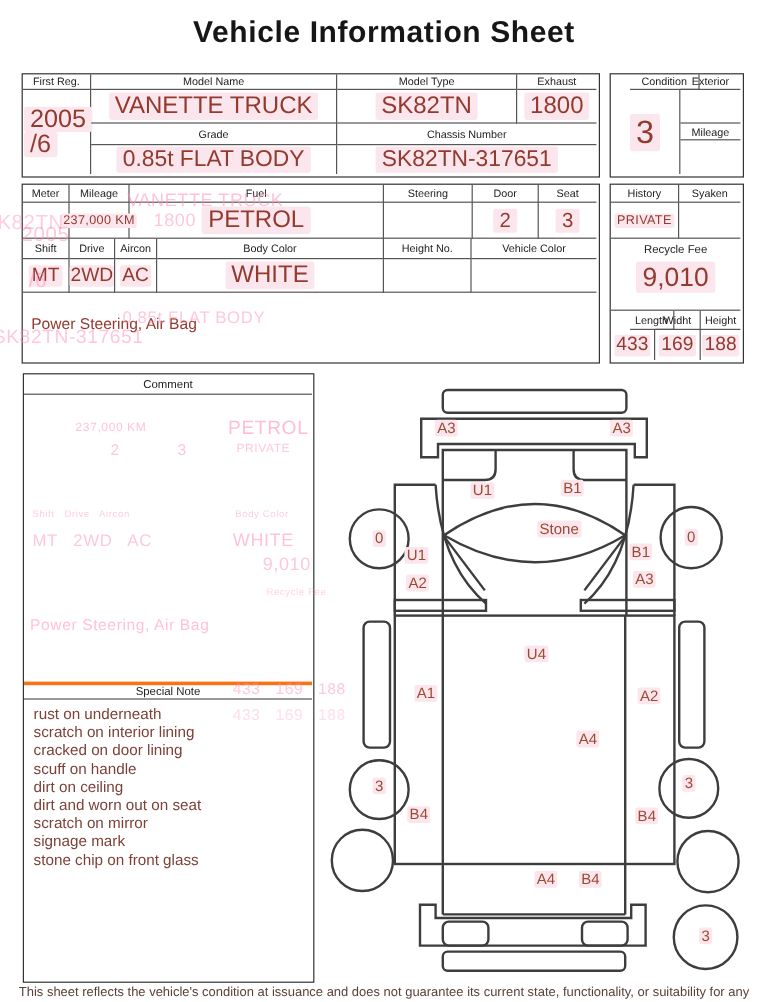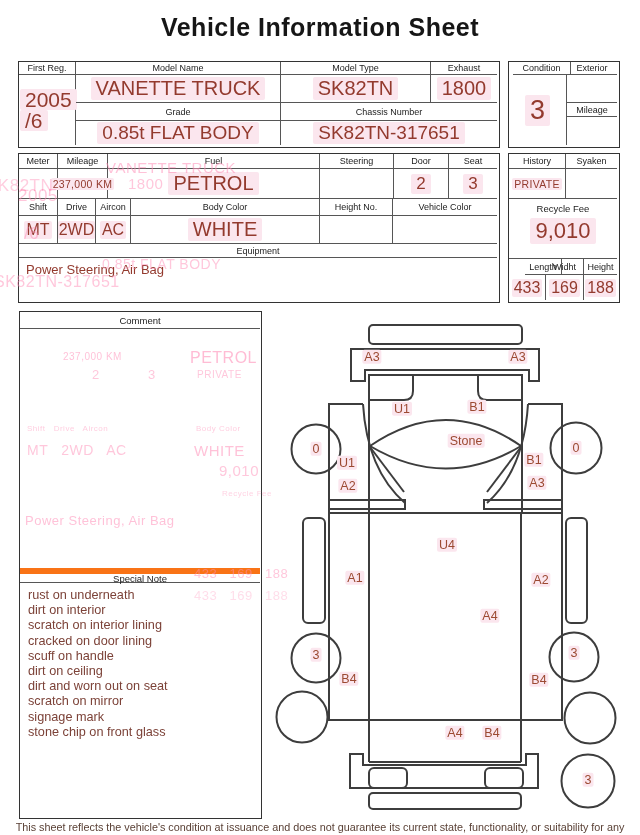--- a/index.html
+++ b/index.html
@@ -3,21 +3,21 @@
 <meta charset="utf-8">
 <style>
   html,body{margin:0;padding:0;background:#e8e8e8;}
   .page{position:relative;width:640px;height:835px;background:#ffffff;margin:0 auto;
         font-family:"Liberation Sans",sans-serif;overflow:hidden;}
   .title{position:absolute;top:13px;left:0;width:640px;text-align:center;
          font-size:25px;font-weight:600;color:#161616;letter-spacing:.5px;margin:0;}
   .box{position:absolute;border:1.5px solid #333;background:transparent;box-sizing:border-box;}
   .c{position:absolute;box-sizing:border-box;display:flex;align-items:center;justify-content:center;
      font-size:9px;color:#222;white-space:nowrap;overflow:visible;}
-  .bR{border-right:1px solid #565656}.bB{border-bottom:1px solid #565656}.bT{border-top:6px solid #f97316}
+  .bR{border-right:1px solid #565656}.bB{border-bottom:1px solid #565656}.bT{border-top:3px solid #f97316}
   .v{color:var(--val);}
   .hl{background:var(--hl);padding:0 5px;border-radius:2px;}
   .f27{font-size:27px}.f22{font-size:22px}.f21{font-size:21px;line-height:1.02}
   .f20{font-size:20px}.f19{font-size:19px}.f17{font-size:17px}.f16{font-size:16px}
   .f13{font-size:13px}.f11{font-size:10.5px;letter-spacing:.3px}.f95{font-size:9.5px}
   .col{flex-direction:column;align-items:flex-start;justify-content:center;padding-left:1px;}
   .tl{align-items:flex-start;justify-content:flex-start;padding:4px 7px;}
   .notes{position:absolute;box-sizing:border-box;padding:5px 8px 16px;}
   .note-item{font-size:12.7px;line-height:15.2px;color:#7c4238;}
   .diagram{position:absolute;left:270px;top:310px;width:370px;height:512px;}
@@ -60,21 +60,21 @@
     <div class="c bB" style="left:262px;top:41px;width:216px;height:18px">Chassis Number</div>
     <div class="c bR v f19" style="left:57px;top:59px;width:205px;height:24px">
       <span class="hl">0.85t FLAT BODY</span>
     </div>
     <div class="c v f19" style="left:262px;top:59px;width:216px;height:24px">
       <span class="hl">SK82TN-317651</span>
     </div>
   </div>
 
   <div class="box" style="left:508px;top:61px;width:112px;height:87px">
-    <div class="c bR bB" style="left:4px;top:0;width:58px;height:13px">Condition</div>
+    <div class="c bR bB" style="left:16px;top:0;width:58px;height:13px">Condition</div>
     <div class="c bR v f27" style="left:0;top:13px;width:58px;height:70px">
       <span class="hl">3</span>
     </div>
     <div class="c bB" style="left:58px;top:0;width:50px;height:13px">Exterior</div>
     <div class="c bB" style="left:58px;top:13px;width:50px;height:28px"></div>
     <div class="c bB" style="left:58px;top:41px;width:50px;height:14px">Mileage</div>
     <div class="c" style="left:58px;top:55px;width:50px;height:28px"></div>
   </div>
 
   <div class="box" style="left:18px;top:153px;width:482px;height:150px">
@@ -115,21 +115,20 @@
     </div>
     <div class="c bR bB v f16" style="left:77px;top:62px;width:35px;height:28px">
       <span class="hl" style="padding:0 2px">AC</span>
     </div>
     <div class="c bR bB v f20" style="left:112px;top:62px;width:189px;height:28px">
       <span class="hl">WHITE</span>
     </div>
     <div class="c bR bB" style="left:301px;top:62px;width:73px;height:28px"></div>
     <div class="c bB" style="left:374px;top:62px;width:104px;height:28px"></div>
 
-    <div class="c bB" style="left:0;top:90px;width:478px;height:14px">Equipment</div>
     <div class="c tl v f13" style="left:0;top:104px;width:478px;height:42px">
       <span>Power Steering, Air Bag</span>
     </div>
   </div>
 
   <div class="box" style="left:508px;top:153px;width:112px;height:150px">
     <div class="c bR bB" style="left:0;top:0;width:57px;height:15px">History</div>
     <div class="c bB" style="left:57px;top:0;width:51px;height:15px">Syaken</div>
     <div class="c bR bB v f11" style="left:0;top:15px;width:57px;height:30px">
       <span class="hl" style="padding:0 2px">PRIVATE</span>
@@ -154,21 +153,20 @@
       <span class="hl" style="padding:0 2px">188</span>
     </div>
   </div>
 
   <div class="box" style="left:19px;top:311px;width:243px;height:508px">
     <div class="c bB f95" style="left:0;top:0;width:240px;height:17px">Comment</div>
     <div style="position:absolute;left:0;top:17px;width:240px;height:239px"></div>
     <div class="c bT bB f95" style="left:0;top:256px;width:240px;height:15px">Special Note</div>
     <div class="notes" style="left:0;top:271px;width:240px;height:234px">
         <div class="note-item">rust on underneath</div>
-        <div class="note-item">dirt on interior</div>
         <div class="note-item">scratch on interior lining</div>
         <div class="note-item">cracked on door lining</div>
         <div class="note-item">scuff on handle</div>
         <div class="note-item">dirt on ceiling</div>
         <div class="note-item">dirt and worn out on seat</div>
         <div class="note-item">scratch on mirror</div>
         <div class="note-item">signage mark</div>
         <div class="note-item">stone chip on front glass</div>
       </div>
   </div>

